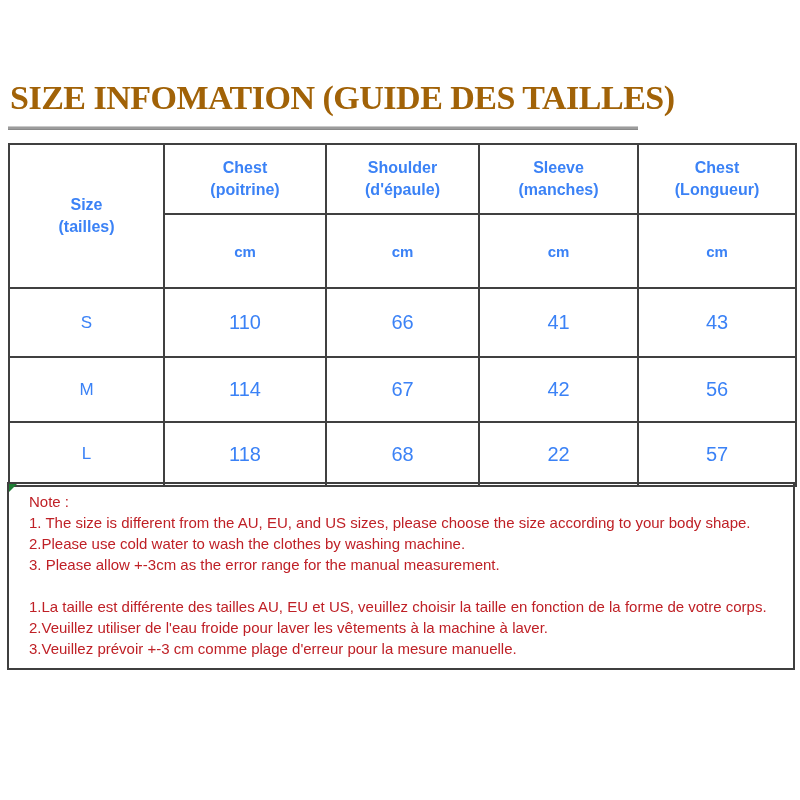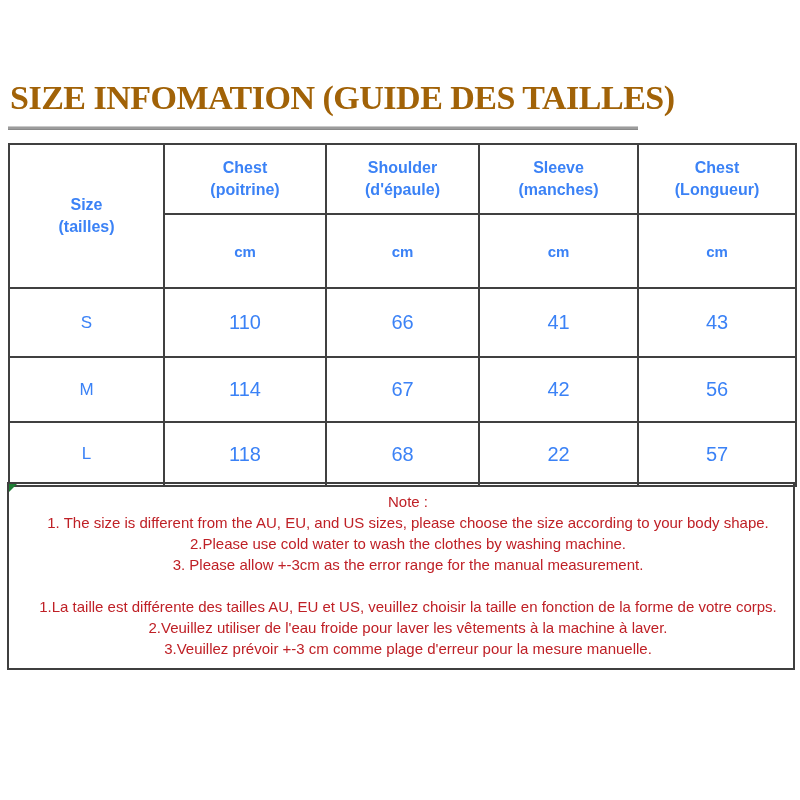--- a/index.html
+++ b/index.html
@@ -48,21 +48,21 @@
   .unit-cell { font-weight:bold; font-size:15px; }
   .size-cell { font-size:17px; }
   .value-cell { font-size:20px; }
 
   .notes {
     position:absolute; left:7px; top:482px; width:788px;
     box-sizing:border-box;
     border:2px solid #3f3f3f;
     padding:7px 6px 9px 20px;
     color:#bf2026;
-    font-size:15px; line-height:21px;text-align:center;
+    font-size:15px; line-height:21px;
   }
   .notes p { margin:0; }
   .note-heading { margin-left:12px; }
   .fr-block { margin-top:21px; }
   .green-corner {
     position:absolute; top:0; left:0;
     width:0; height:0;
     border-top:8px solid #1e7e34;
     border-right:8px solid transparent;
   }

